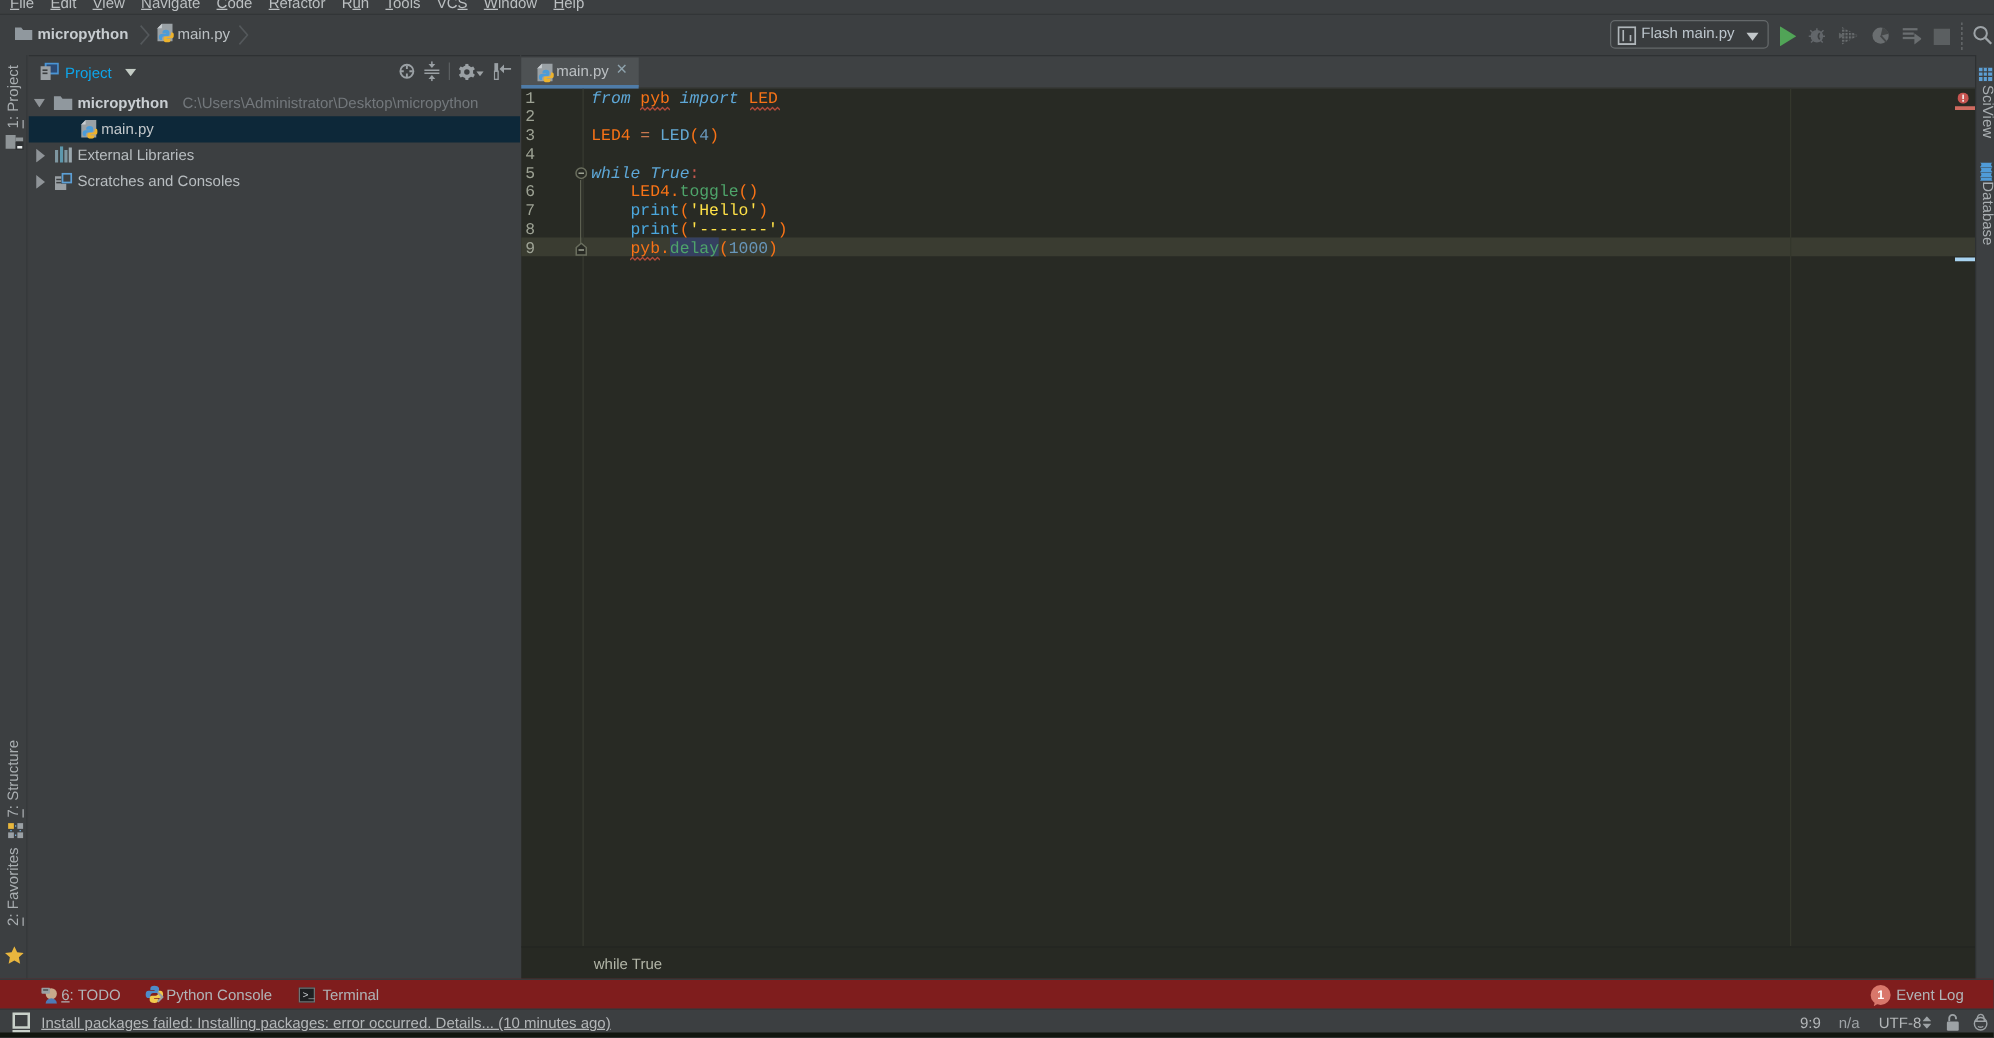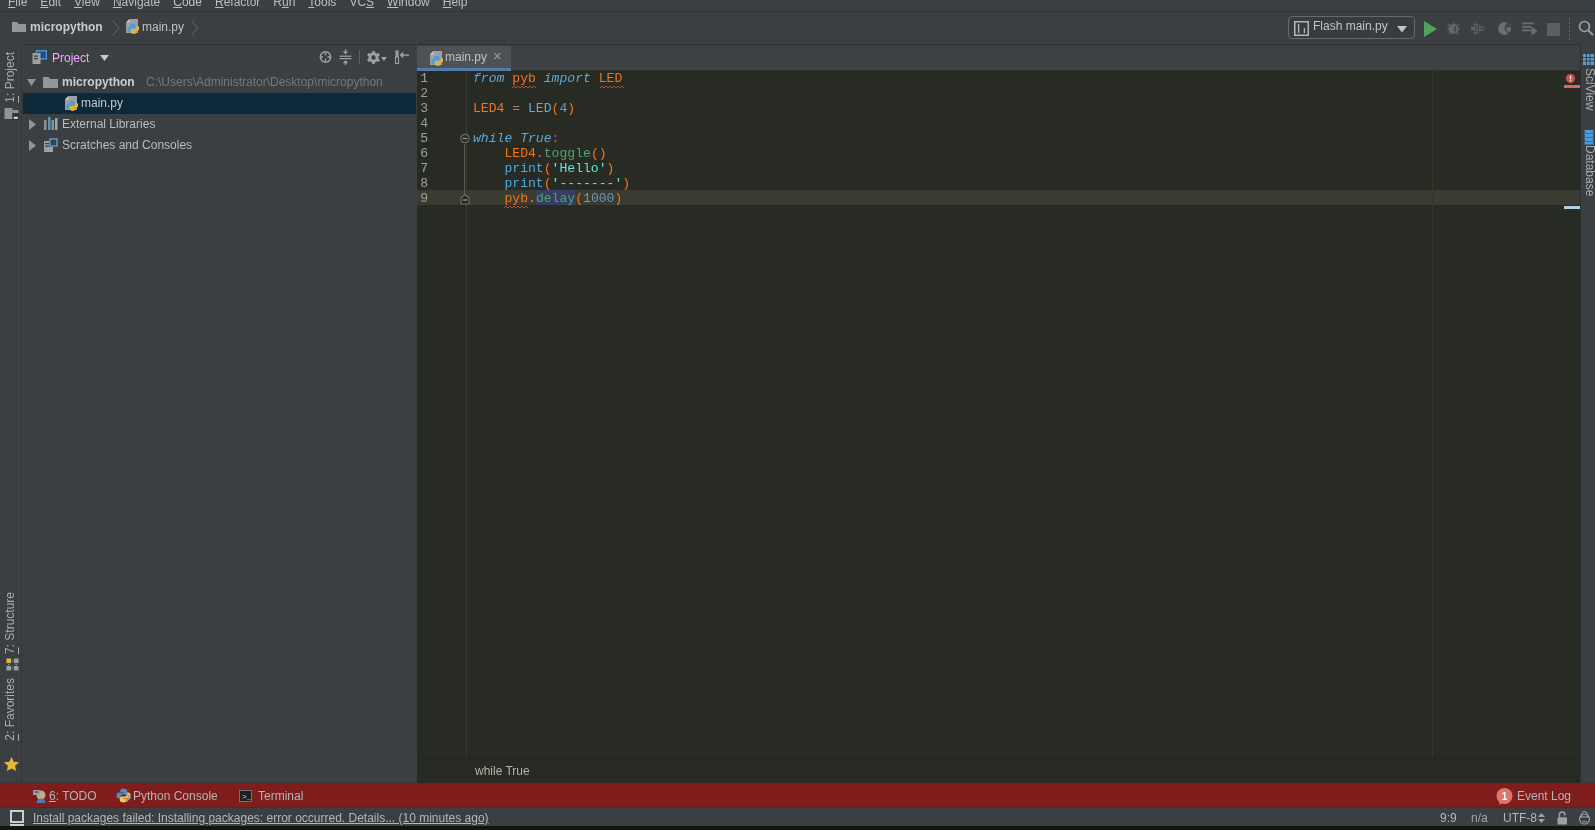--- a/index.html
+++ b/index.html
@@ -37,21 +37,21 @@
   #tabbar{position:absolute;left:0px;top:23px;width:94px;height:3px;background:#4f7ca8;}
   #editor{left:417px;top:71px;width:1163px;height:686px;background:#282a24;}
   #crumbs{left:417px;top:757px;width:1163px;height:26px;background:#272923;border-top:1px solid #232520;box-sizing:border-box;}
 
   
   .cl{position:absolute;white-space:pre;font-family:"Liberation Mono",monospace;font-size:13.1px;line-height:15px;}
   .kw{color:#5ea8d8;font-style:italic;font-family:Liberation Mono, monospace;}
   .prn{color:#4ba8de;}
   .call{color:#64a9d3;}
   .grn{color:#4ea46a;}
-  .str{color:#5eead4;}
+  .str{color:#fde047;}
   .num{color:#6897bb;}
   .pln{color:#f97316;}
   .op{color:#c8784f;}
   .cln{color:#c5584e;}
   .lnum{position:absolute;width:11px;text-align:right;color:#9da294;font-family:"Liberation Mono",monospace;font-size:13.1px;line-height:15px;}
 
   
   #rstripe{left:1580px;top:44px;width:15px;height:739px;background:#3c3f41;border-left:1px solid #2e3133;box-sizing:border-box;}
 
   
@@ -170,21 +170,21 @@
 <div id="ppanel" class="abs"></div>
 
 <svg class="abs" style="left:32px;top:50px" width="15" height="14" viewBox="0 0 15 14">
     <g>
       <rect x="4.5" y="0.8" width="10" height="8" fill="#2c4a74" stroke="#4a95d6" stroke-width="1.5"></rect>
       <rect x="0.5" y="3" width="8" height="11" fill="#9aa0a4"></rect>
       <rect x="2" y="5.5" width="4" height="1.3" fill="#3c3f41"></rect>
       <rect x="2" y="8" width="4" height="1.3" fill="#3c3f41"></rect>
     </g>
   </svg>
-<div class="abs" style="left:52px;top:51px;color:#f0abfc;">Project</div>
+<div class="abs" style="left:52px;top:51px;color:#0ea5e9;">Project</div>
 <svg class="abs" style="left:100px;top:55px" width="9" height="6" viewBox="0 0 9 6">
     <path fill="#c3cbc4" d="M0 0h9L4.5 6z"></path>
   </svg>
 <svg class="abs" style="left:319px;top:50px" width="13" height="14" viewBox="0 0 13 14">
     <g stroke="#9aa0a4" stroke-width="1.5" fill="none">
       <circle cx="6.5" cy="7" r="5.2"></circle>
       <path d="M6.5 2.5v2.7M6.5 8.8v2.7M1.3 7h2.7M8.5 7h2.7"></path>
     </g>
   </svg>
 <svg class="abs" style="left:339px;top:49px" width="13" height="16" viewBox="0 0 13 16">

